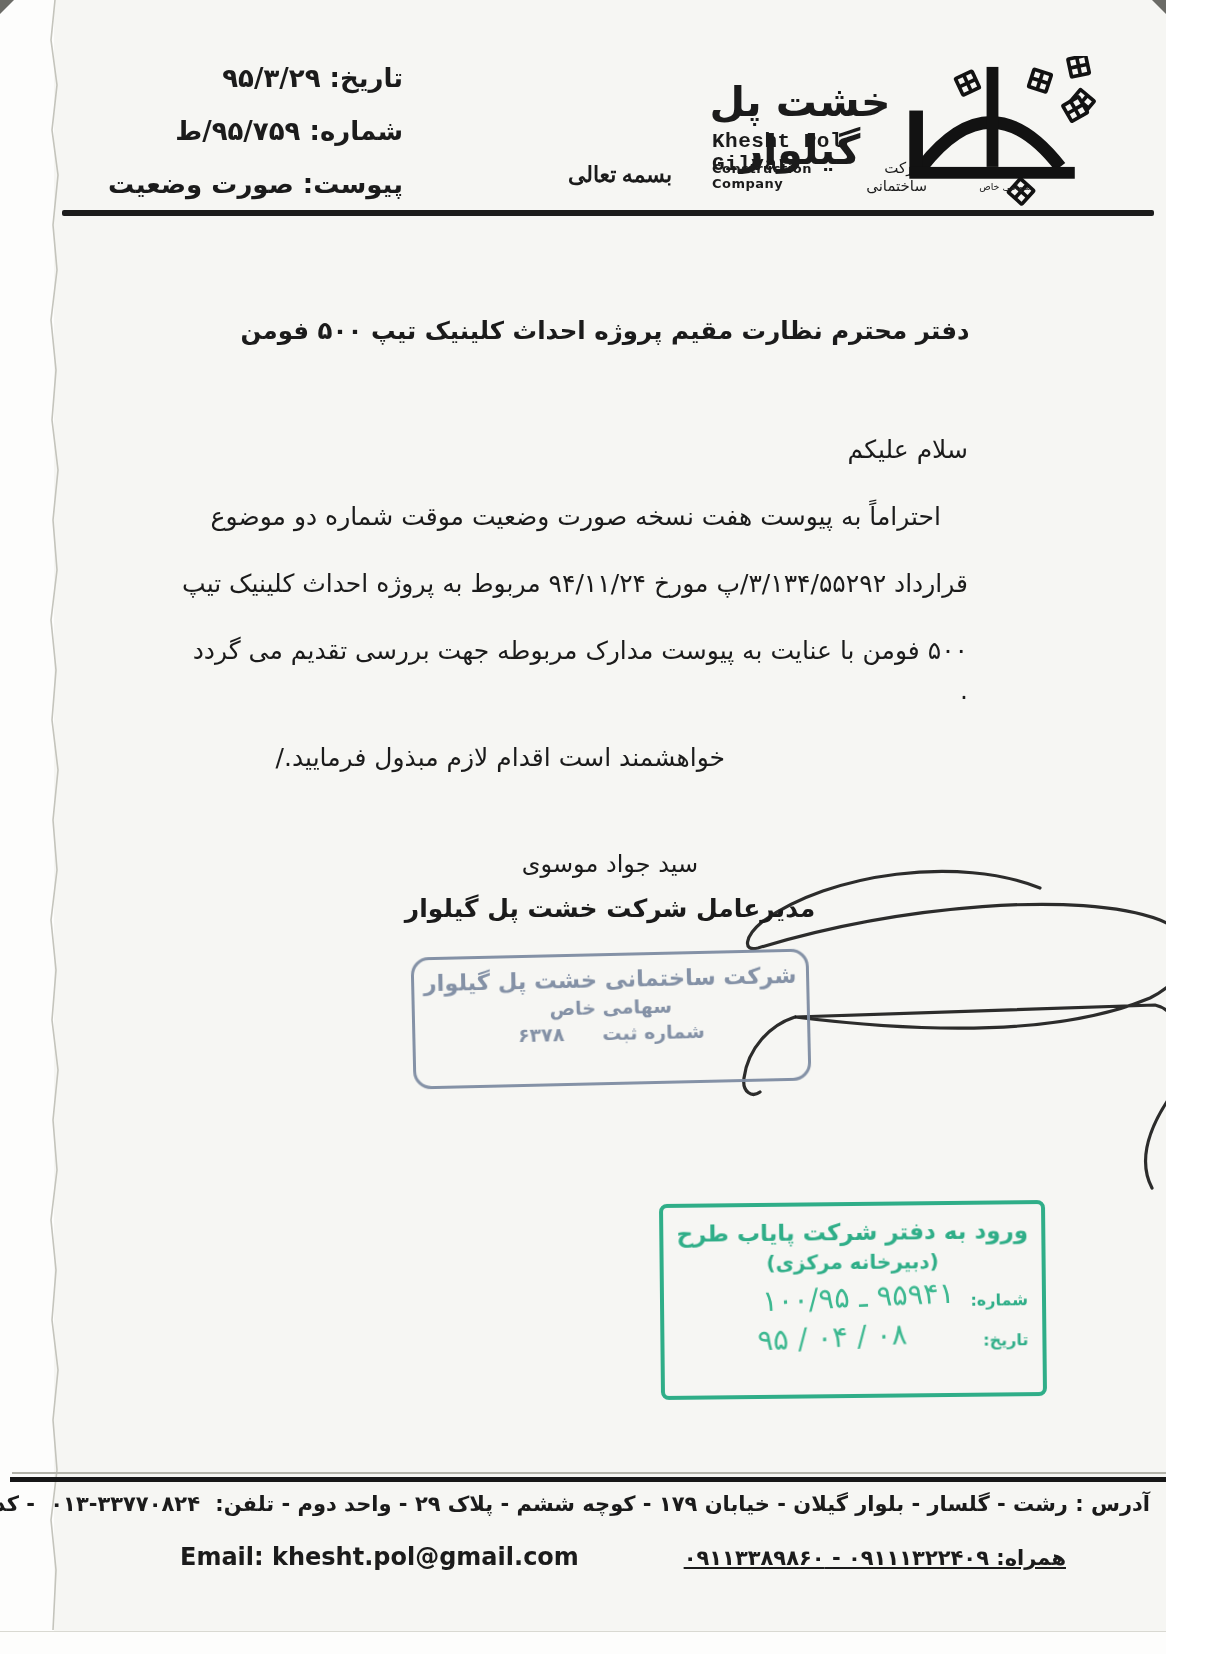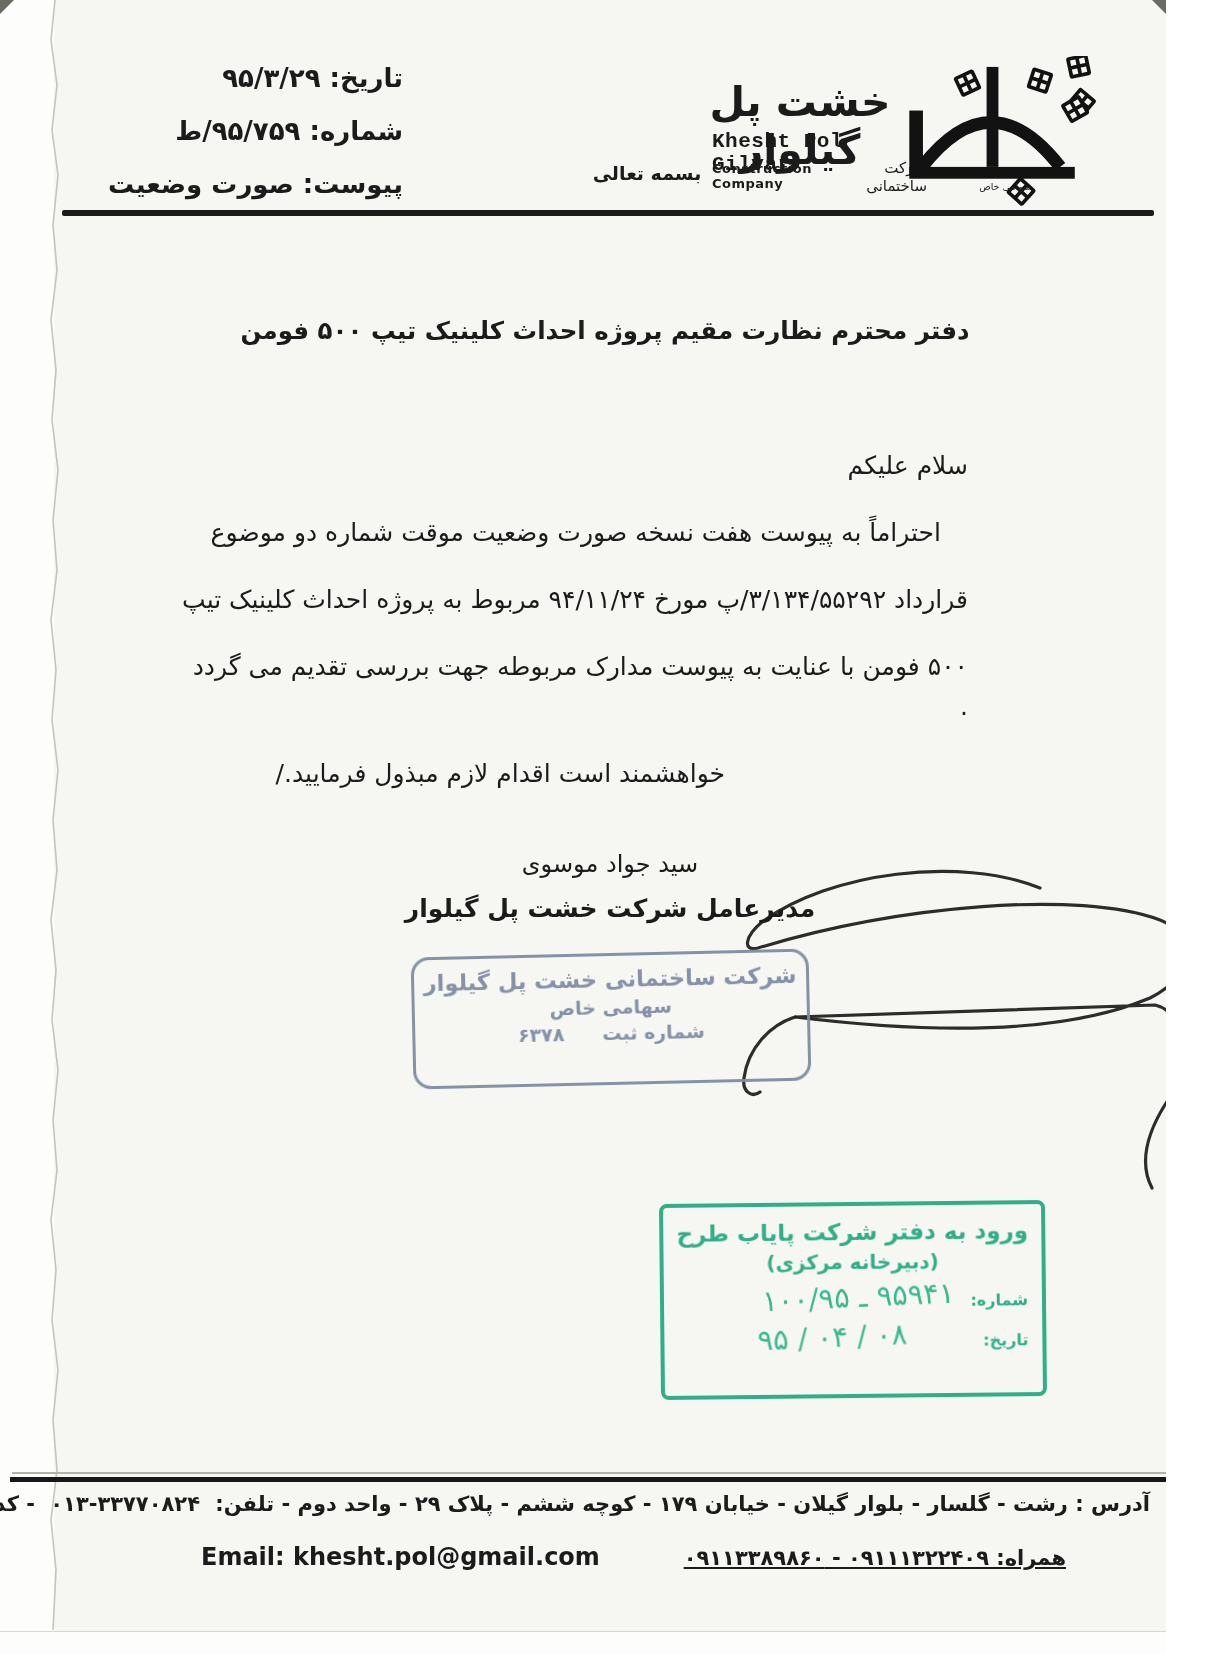--- a/index.html
+++ b/index.html
@@ -10,35 +10,35 @@
   }
   .edge-strip-left{position:absolute;left:0;top:0;width:54px;height:100%;background:#fdfdfc;}
   .edge-strip-bottom{position:absolute;left:0;bottom:0;width:100%;height:22px;background:#fdfdfc;border-top:1px solid #d9d9d2;}
   .corner-mark{position:absolute;width:0;height:0;border-style:solid;}
   .corner-mark.tl{left:0;top:0;border-width:14px 14px 0 0;border-color:#6b6b66 transparent transparent transparent;}
   .corner-mark.tr{right:0;top:0;border-width:0 14px 14px 0;border-color:transparent #6b6b66 transparent transparent;}
   .torn-edge{position:absolute;left:46px;top:0;height:1654px;width:18px;}
   
   .meta-block{position:absolute;left:108px;top:52px;width:295px;direction:rtl;text-align:right;
     font-weight:bold;font-size:26px;line-height:53px;}
-  .besmeleh{position:absolute;left:532px;top:162px;width:230px;text-align:center;direction:rtl;
-    font-weight:bold;font-size:19px;}
+  .besmeleh{position:absolute;left:505px;top:162px;width:230px;text-align:center;direction:rtl;
+    font-weight:bold;font-size:22px;font-family:Liberation Serif, serif;}
   .brand-fa{position:absolute;left:693px;top:66px;width:214px;direction:rtl;text-align:center;
     font-weight:bold;font-size:41px;letter-spacing:1px;margin-top:12px;}
   .brand-en{position:absolute;left:712px;top:130px;width:200px;font-weight:bold;font-size:21px;letter-spacing:0.5px;font-family:Liberation Mono, monospace;}
   .brand-sub{position:absolute;left:712px;top:159px;width:215px;display:flex;align-items:baseline;gap:2px;}
   .brand-sub .en{font-weight:bold;font-size:13px;letter-spacing:0.5px;}
   .brand-sub .fa{font-size:15px;direction:rtl;}
   .logo{position:absolute;left:900px;top:56px;}
   .legal-type{position:absolute;left:970px;top:181px;width:70px;text-align:center;font-size:9.5px;color:#222;direction:rtl;}
   .header-rule{position:absolute;left:62px;top:210px;width:1092px;height:6px;background:#1c1c1c;border-radius:2px;}
   
   .subject{position:absolute;left:180px;top:316px;width:850px;text-align:center;direction:rtl;
     font-weight:bold;font-size:24.5px;}
-  .body-block{position:absolute;left:178px;top:446px;width:790px;direction:rtl;font-size:25px;}
+  .body-block{position:absolute;left:178px;top:430px;width:790px;direction:rtl;font-size:25px;}
   .body-block .line{line-height:40px;margin-bottom:27px;}
   .indent-sm{padding-right:27px;}
   .indent-lg{padding-right:243px;}
   
   .sig-name{position:absolute;left:440px;top:850px;width:340px;text-align:center;direction:rtl;font-weight:normal;font-size:24px;}
   .sig-title{position:absolute;left:380px;top:894px;width:460px;text-align:center;direction:rtl;font-weight:bold;font-size:25px;}
   .sig-scribble{position:absolute;left:680px;top:850px;pointer-events:none;}
   
   .company-stamp{position:absolute;left:412px;top:953px;width:392px;height:126px;
     border:3.5px solid #7e8ca2;border-radius:18px;transform:rotate(-1.3deg);
@@ -58,21 +58,21 @@
   .ltr-override{direction:ltr;unicode-bidi:bidi-override;display:inline-block;}
   
   .footer-rule-ghost{position:absolute;left:12px;top:1472px;width:1191px;height:2px;background:#b3b3aa;}
   .footer-rule{position:absolute;left:10px;top:1477px;width:1195px;height:5px;background:#171717;}
   .footer-line1{position:absolute;left:60px;top:1492px;width:1094px;direction:rtl;text-align:center;
     font-weight:bold;font-size:21px;white-space:nowrap;}
   .footer-line1 span{margin:0 4px;}
   .footer-line2{position:absolute;left:180px;top:1543px;width:886px;direction:rtl;display:flex;
     justify-content:space-between;align-items:baseline;}
   .footer-line2 .mobile{font-weight:bold;font-size:21px;direction:rtl;text-decoration:underline;}
-  .footer-line2 .email{font-weight:bold;font-size:24px;direction:ltr;margin-left:21px;}
+  .footer-line2 .email{font-weight:bold;font-size:24px;direction:ltr;}
 </style>
 </head>
 <body>
 
 <div class="paper">
 
   <div class="edge-strip-left"></div>
   <div class="edge-strip-bottom"></div>
   <svg class="torn-edge" width="18" height="1654" viewBox="0 0 18 1654">
     <polyline fill="none" stroke="#c4c4bc" stroke-width="1.6" points="9,0 5,40 11,85 6,130 12,175 7,225 11,270 5,320 10,370 6,420 12,470 7,520 11,570 5,620 10,670 6,720 12,770 7,820 11,870 5,920 10,970 6,1020 12,1070 7,1120 11,1170 5,1220 10,1270 6,1320 12,1370 7,1420 11,1470 5,1520 10,1570 7,1630"></polyline>

